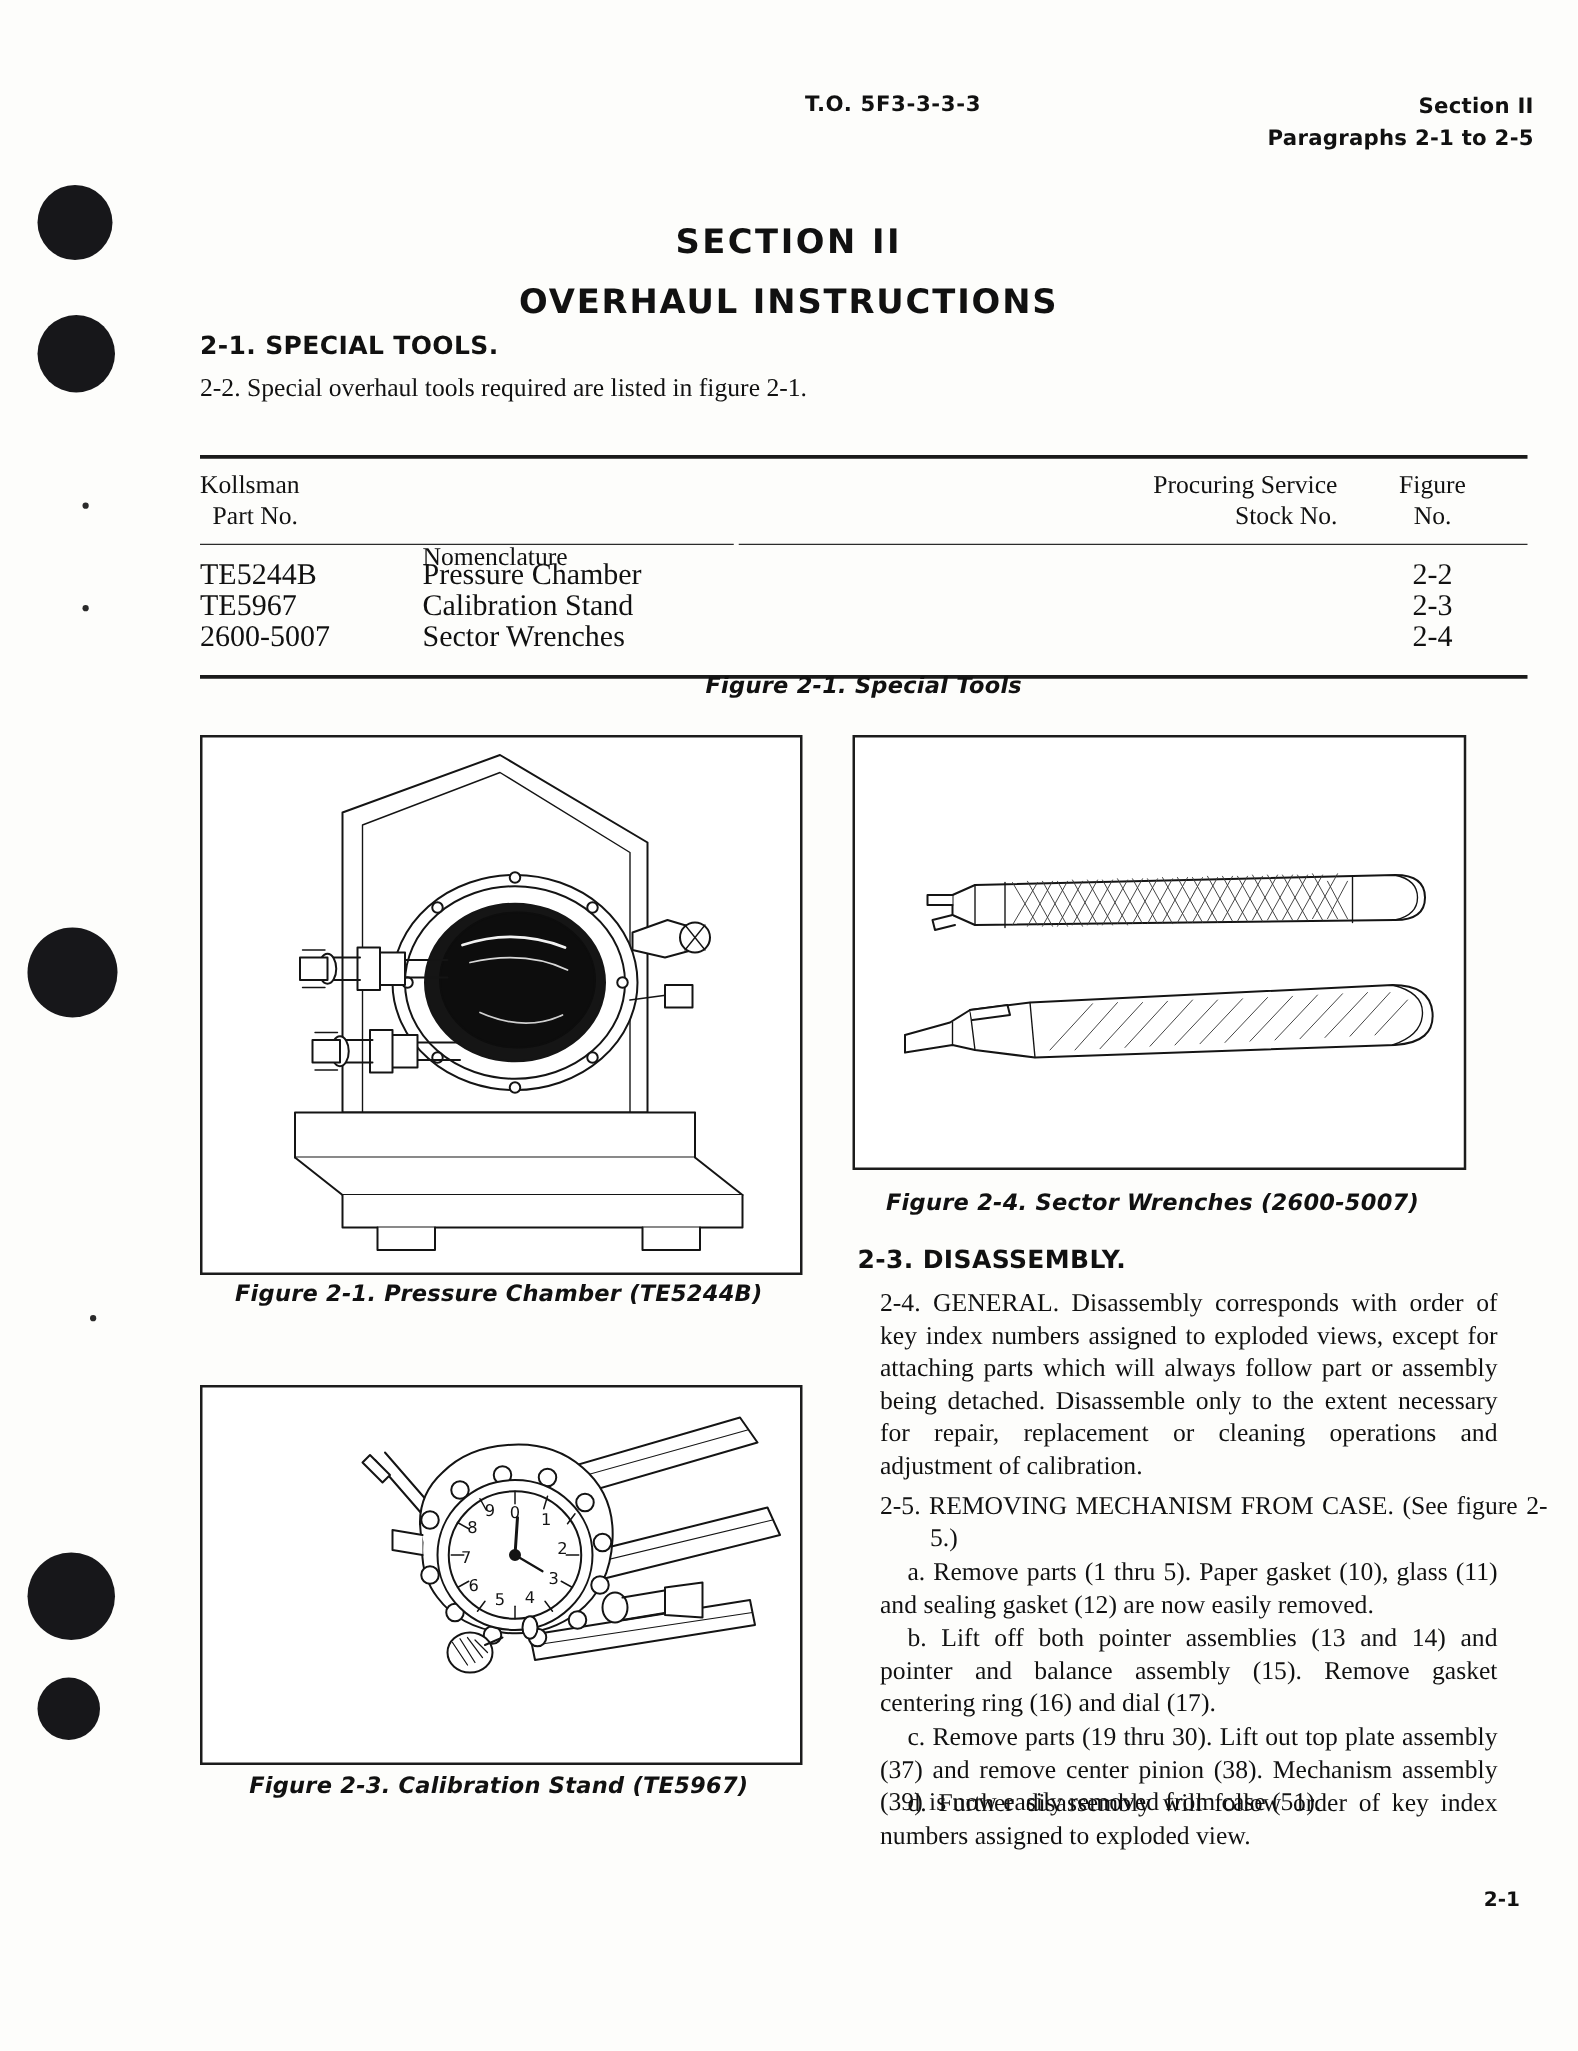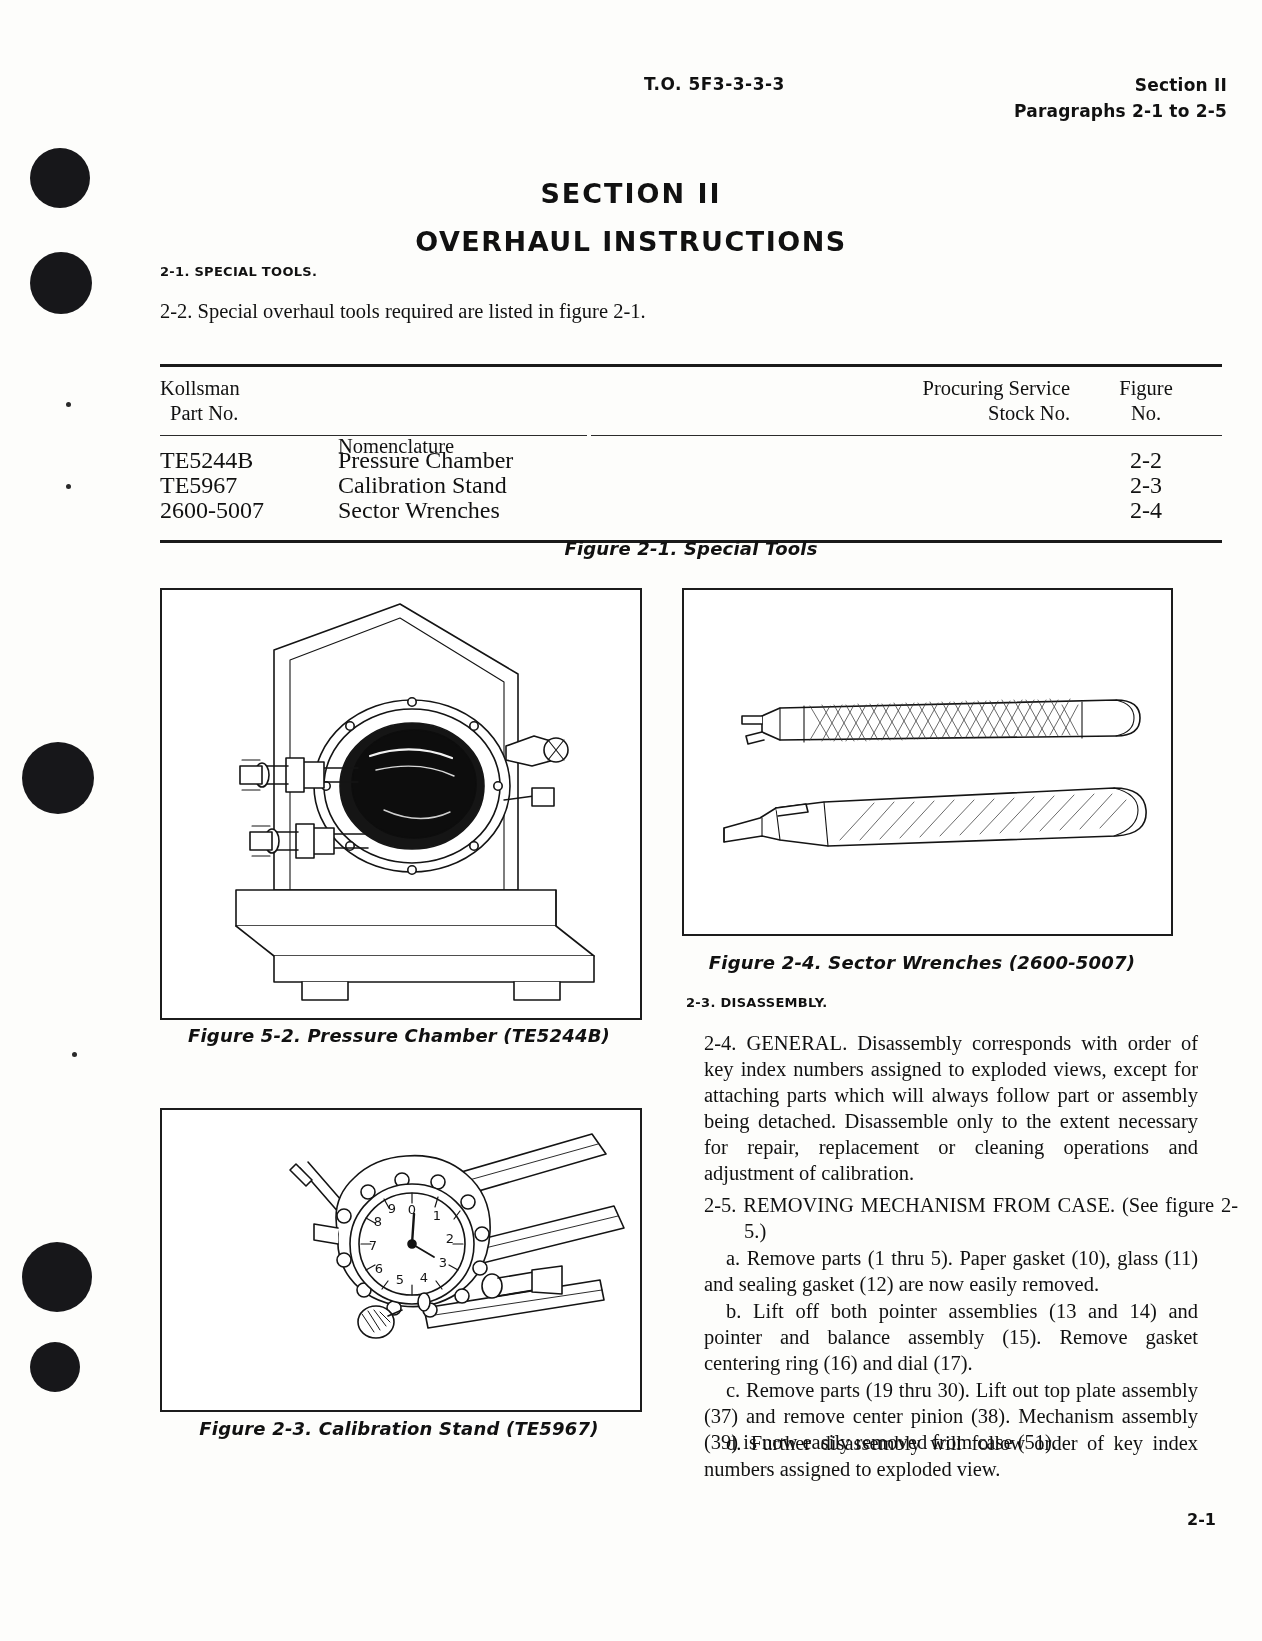--- a/index.html
+++ b/index.html
@@ -74,21 +74,21 @@
     font-family: "DejaVu Sans", sans-serif;
     font-weight: bold;
   }
   .sec-title .l1 { font-size: 27px; letter-spacing: 2px; }
   .sec-title .l2 { font-size: 27px; letter-spacing: 1.5px; margin-top: 17px; }
 
   
   .h2 {
     font-family: "DejaVu Sans", sans-serif;
     font-weight: bold;
-    font-size: 13px;
+    font-size: 20px;
     letter-spacing: .3px;
   }
   .para {
     font-family: "Liberation Serif", serif;
     font-size: 20.5px;
     line-height: 26px;
     text-align: justify;
   }
 
   #special-tools-head { position: absolute; left: 160px; top: 264px; }
@@ -302,21 +302,21 @@
         <path d="M90 236 L108 236 M90 266 L108 266" stroke-width="1.1"></path>
 
         <path d="M344 156 L372 146 L392 152 L392 170 L370 176 L344 170 Z" fill="#fff"></path>
         <circle cx="394" cy="160" r="12" fill="#fff"></circle>
         <path d="M386 150 L402 170 M386 170 L402 150" stroke-width="1.1"></path>
         <path d="M342 210 L372 206" stroke-width="1.4"></path>
         <path d="M370 198 L392 198 L392 216 L370 216 Z" fill="#fff"></path>
       </g>
     </svg>
   </div>
-  <div class="fig-cap" id="cap-2-2">Figure 5-2.  Pressure Chamber (TE5244B)</div>
+  <div class="fig-cap" id="cap-2-2">Figure 2-1.  Pressure Chamber (TE5244B)</div>
 
   <div class="fig-frame" id="fig-2-3-frame">
     <svg class="art" viewBox="0 0 478 300">
       <g fill="none" stroke="#141414" stroke-width="1.6" stroke-linejoin="round" stroke-linecap="round">
 
         <path d="M196 92 L430 24 L444 44 L210 112 Z" fill="#ffffff"></path>
         <path d="M200 100 L436 34" stroke-width="0.9"></path>
         <path d="M236 150 L452 96 L462 118 L244 172 Z" fill="#ffffff"></path>
         <path d="M240 158 L456 106" stroke-width="0.9"></path>
         <path d="M262 198 L438 170 L442 190 L266 218 Z" fill="#ffffff"></path>

